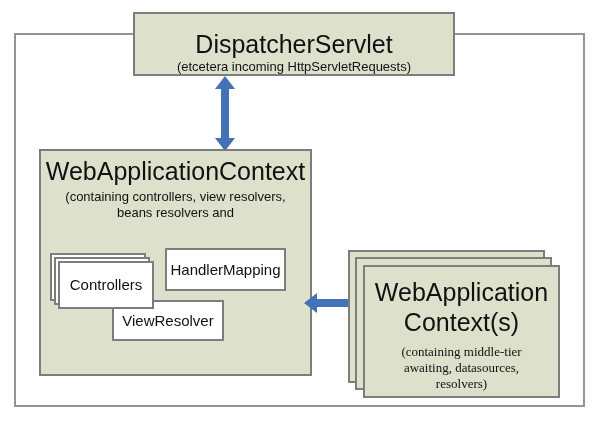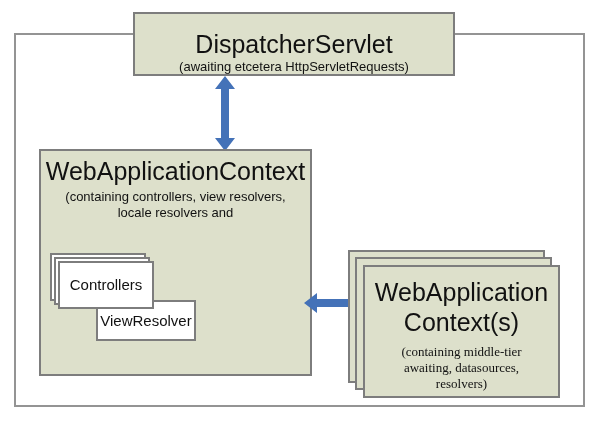--- a/index.html
+++ b/index.html
@@ -121,21 +121,21 @@
     left: 4px; right: 4px;
     top: 38px;
   }
 
   
   #controllers-s2 { left: 50px; top: 253px; width: 96px; height: 48px; }
   #controllers-s1 { left: 54px; top: 257px; width: 96px; height: 48px; }
   #controllers-box{ left: 58px; top: 261px; width: 96px; height: 48px; }
 
   #handlermapping-box { left: 165px; top: 248px; width: 121px; height: 43px; }
-  #viewresolver-box   { left: 96px; top: 300px; width: 100px; height: 41px; }
+  #viewresolver-box   { left: 112px; top: 300px; width: 112px; height: 41px; }
 
   
   #wacs-s2  { left: 348px; top: 250px; width: 197px; height: 133px; }
   #wacs-s1  { left: 355px; top: 257px; width: 197px; height: 133px; }
   #wacs-box { left: 363px; top: 265px; width: 197px; height: 133px; }
   #wacs-box .title-wrap {
     position: absolute;
     left: 0; right: 0;
     top: 10px;
   }
@@ -164,41 +164,44 @@
 </style>
 </head>
 <body>
 
 <div id="canvas">
 
   <div class="outer-frame"></div>
 
   <div class="gbox" id="dispatcher-box">
     <div class="title">DispatcherServlet</div>
-    <div class="subtitle">(awaiting etcetera HttpServletRequests)</div>
+    <div class="subtitle">(etcetera incoming HttpServletRequests)</div>
   </div>
 
   <div class="arrow-v">
     <svg width="32" height="75" viewBox="0 0 32 75">
       <polygon points="16,0 26,13 20,13 20,62 26,62 16,75 6,62 12,62 12,13 6,13" fill="#4472b8"></polygon>
       <rect x="12" y="10" width="8" height="55" fill="#4472b8"></rect>
     </svg>
   </div>
 
   <div class="gbox" id="wac-box">
     <div class="title">WebApplicationContext</div>
     <div class="subtitle">
       <div>(containing controllers, view resolvers,</div>
-      <div>locale resolvers and</div>
+      <div>beans resolvers and</div>
     </div>
   </div>
 
   <div class="wbox-shade" id="controllers-s2"></div>
   <div class="wbox-shade" id="controllers-s1"></div>
 
+  <div class="wbox" id="handlermapping-box">
+    <span class="wlabel">HandlerMapping</span>
+  </div>
 
   <div class="wbox" id="viewresolver-box">
     <span class="wlabel">ViewResolver</span>
   </div>
 
   <div class="wbox" id="controllers-box">
     <span class="wlabel">Controllers</span>
   </div>
 
   <div class="arrow-h">

